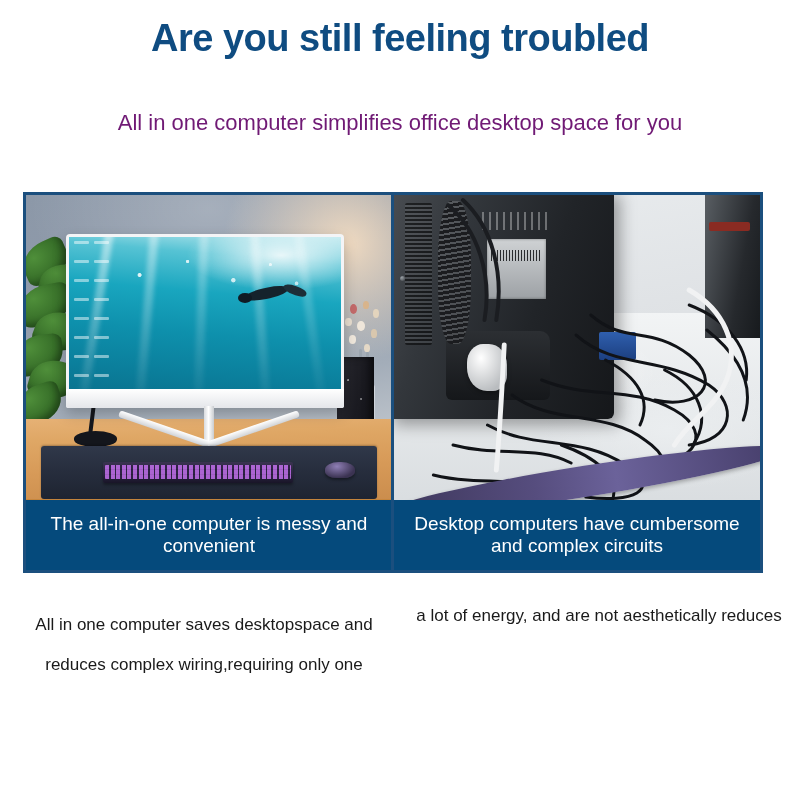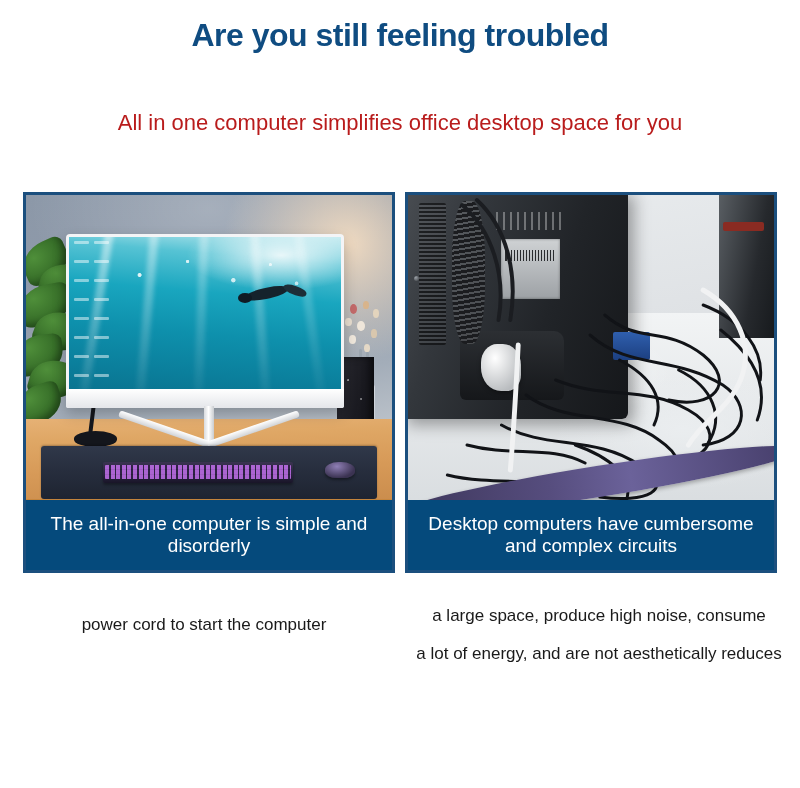--- a/index.html
+++ b/index.html
@@ -15,52 +15,52 @@
     font-family: "Liberation Sans", sans-serif;
     -webkit-font-smoothing: antialiased;
   }
 
   
   .headline {
     position: absolute;
     left: 0; top: 18px;
     width: 800px;
     text-align: center;
-    font-size: 32px;
+    font-size: 38px;
     font-weight: bold;
     letter-spacing: -0.5px;
     color: #0f4c81;
     line-height: 1.08;
     white-space: nowrap;
   }
   .subhead {
     position: absolute;
     left: 0; top: 110px;
     width: 800px;
     text-align: center;
     font-size: 22px;
     font-weight: normal;
-    color: #b91c1c;
+    color: #701a75;
     line-height: 1.2;
     white-space: nowrap;
   }
 
   
   .panel {
     position: absolute;
     top: 192px;
     width: 372px;
     height: 381px;
     border: 3px solid #1b4f7e;
     box-sizing: border-box;
     background: #054a7c;
     overflow: hidden;
   }
   #panel-left  { left: 23px; }
-  #panel-right { left: 405px; }
+  #panel-right { left: 391px; }
 
   .photo {
     position: absolute;
     left: 0; top: 0;
     width: 100%;
     height: 311px;
     overflow: hidden;
   }
 
   .caption {
@@ -412,21 +412,21 @@
     <div class="foot-l"></div>
     <div class="foot-r"></div>
 
     <div class="mousepad"></div>
     <div class="keyboard">
       <div class="keys"></div>
     </div>
     <div class="mouse"></div>
   </div>
 
-  <div class="caption">The all-in-one computer is simple and disorderly</div>
+  <div class="caption">The all-in-one computer is messy and convenient</div>
 </div>
 
 <div class="panel" id="panel-right">
 
   <div class="photo">
     <div class="mess-bg"></div>
     <div class="mess-sheet"></div>
 
     <div class="tower-right"></div>
 
@@ -468,20 +468,20 @@
     </svg>
 
     <div class="purple-cable"></div>
   </div>
 
   <div class="caption">Desktop computers have cumbersome and complex circuits</div>
 </div>
 
 <div style="position:absolute;left:8px;top:605px;width:392px;text-align:center;
             font-size:17px;color:#1a1a1a;line-height:40px;">
-  <div>power cord to start the computer</div>
+  <div>All in one computer saves desktopspace and</div>
+  <div>reduces complex wiring,requiring only one</div>
 </div>
 
 <div style="position:absolute;left:400px;top:597px;width:398px;text-align:center;
             font-size:17px;color:#1a1a1a;line-height:38px;">
-  <div>a large space, produce high noise, consume</div>
   <div>a lot of energy, and are not aesthetically reduces</div>
 </div>
 
 </body></html>

